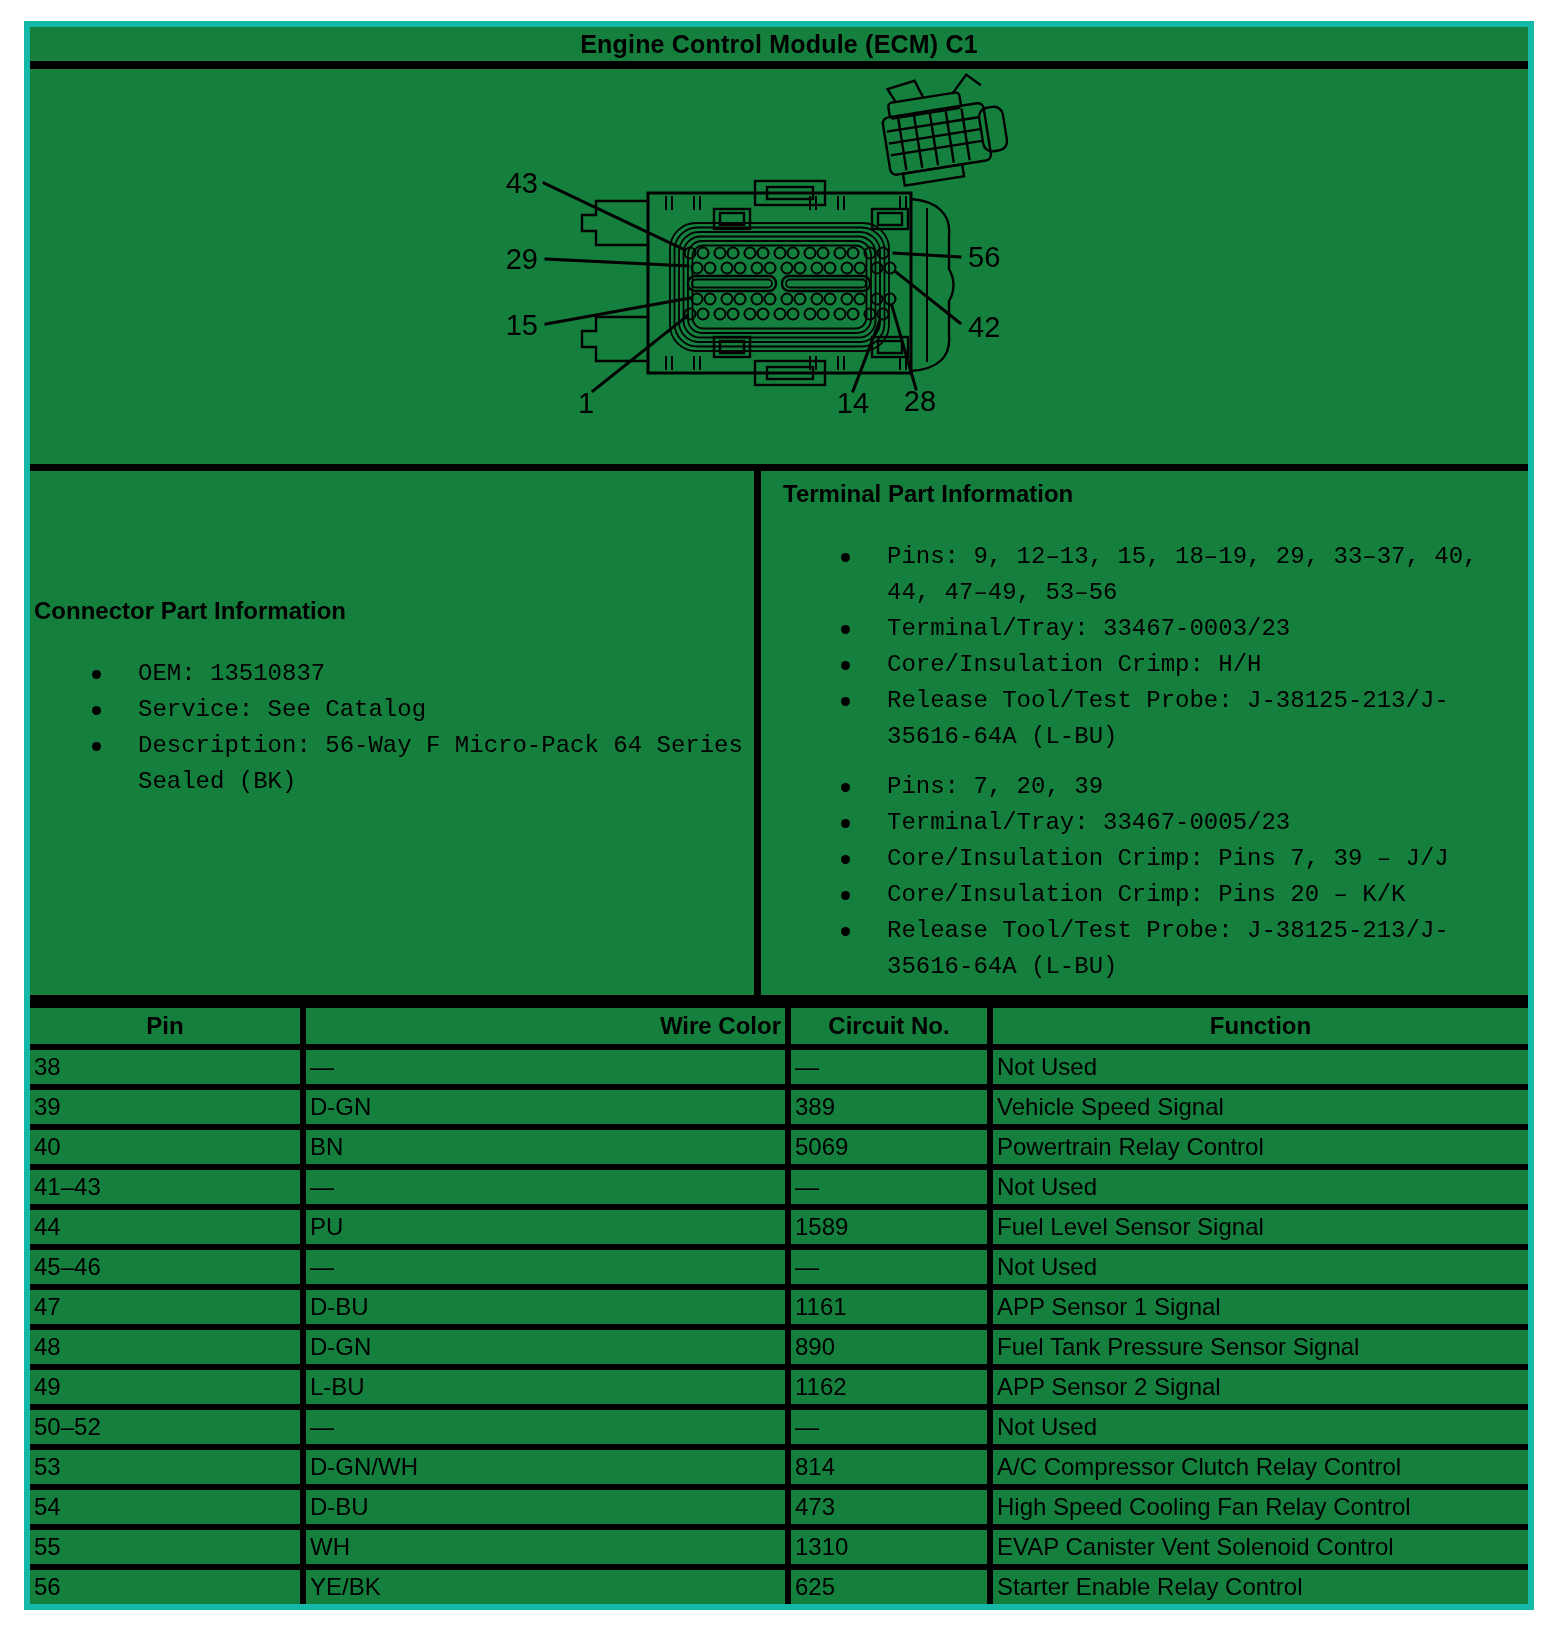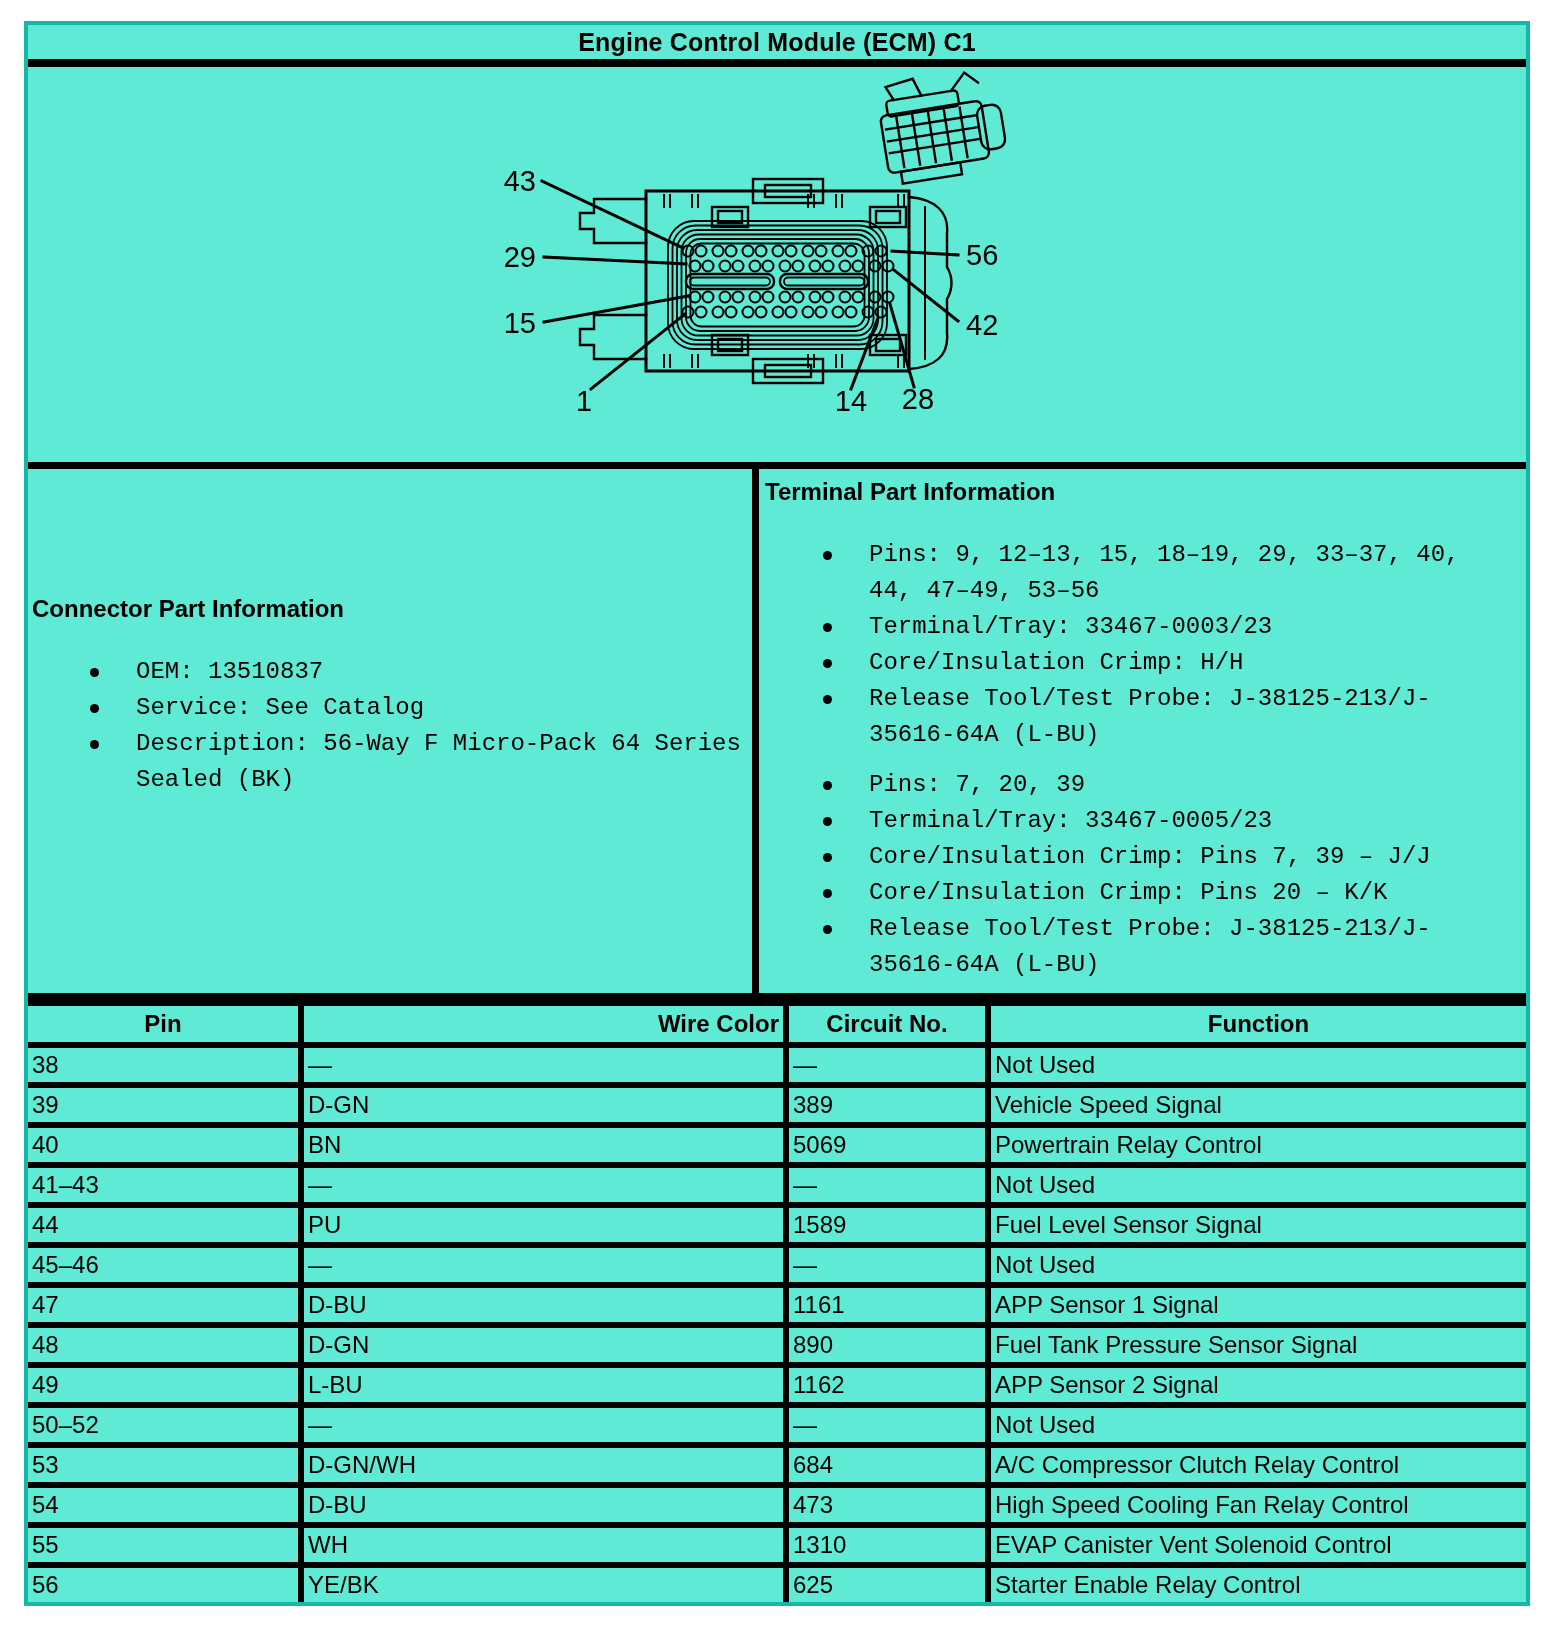--- a/index.html
+++ b/index.html
@@ -3,37 +3,37 @@
 <meta charset="utf-8">
 <style>
   html,body{margin:0;padding:0;background:#ffffff;}
   body{
     width:1568px;height:1648px;position:relative;
     font-family:"Liberation Sans", sans-serif;color:#000;
     -webkit-font-smoothing:antialiased;
   }
   .doc{
     position:absolute;left:24px;top:21px;width:1498px;
-    border:4px solid #14b8a6;background:#5eead4;
+    border:6px solid #14b8a6;background:#15803d;
   }
   
   .title-bar{
     height:34px;border-bottom:8px solid #000;
     display:flex;align-items:center;justify-content:center;
     font-size:25px;font-weight:bold;letter-spacing:0.2px;
   }
   
   .diagram-cell{height:395px;border-bottom:7px solid #000;overflow:hidden;}
   .diagram-cell svg{display:block;}
   .pin-num{font-family:"Liberation Sans",sans-serif;font-size:29px;fill:#000;}
   
   .info-row{display:flex;align-items:stretch;border-bottom:7px solid #000;}
   .cell-left{width:731px;border-right:7px solid #000;box-sizing:border-box;
     padding:125px 10px 10px 4px;}
-  .cell-right{flex:1;box-sizing:border-box;padding:8px 24px 10px 6px;}
+  .cell-right{flex:1;box-sizing:border-box;padding:8px 24px 10px 22px;}
   .info-heading{font-size:24px;font-weight:bold;line-height:30px;}
   ul.bullets{list-style:none;margin:30px 0 0 0;padding:0;font-family:Liberation Mono, monospace;}
   ul.bullets.gap{margin-top:14px;}
   ul.bullets li{
     position:relative;padding-left:104px;font-size:24px;line-height:36px;
   }
   ul.bullets li::before{
     content:"";position:absolute;left:58px;top:14px;width:9px;height:9px;
     border-radius:50%;background:#000;
   }
@@ -330,21 +330,21 @@
         </tr>
         <tr>
           <td>50–52</td>
           <td>—</td>
           <td>—</td>
           <td class="fn">Not Used</td>
         </tr>
         <tr>
           <td>53</td>
           <td>D-GN/WH</td>
-          <td>684</td>
+          <td>814</td>
           <td class="fn">A/C Compressor Clutch Relay Control</td>
         </tr>
         <tr>
           <td>54</td>
           <td>D-BU</td>
           <td>473</td>
           <td class="fn">High Speed Cooling Fan Relay Control</td>
         </tr>
         <tr>
           <td>55</td>

